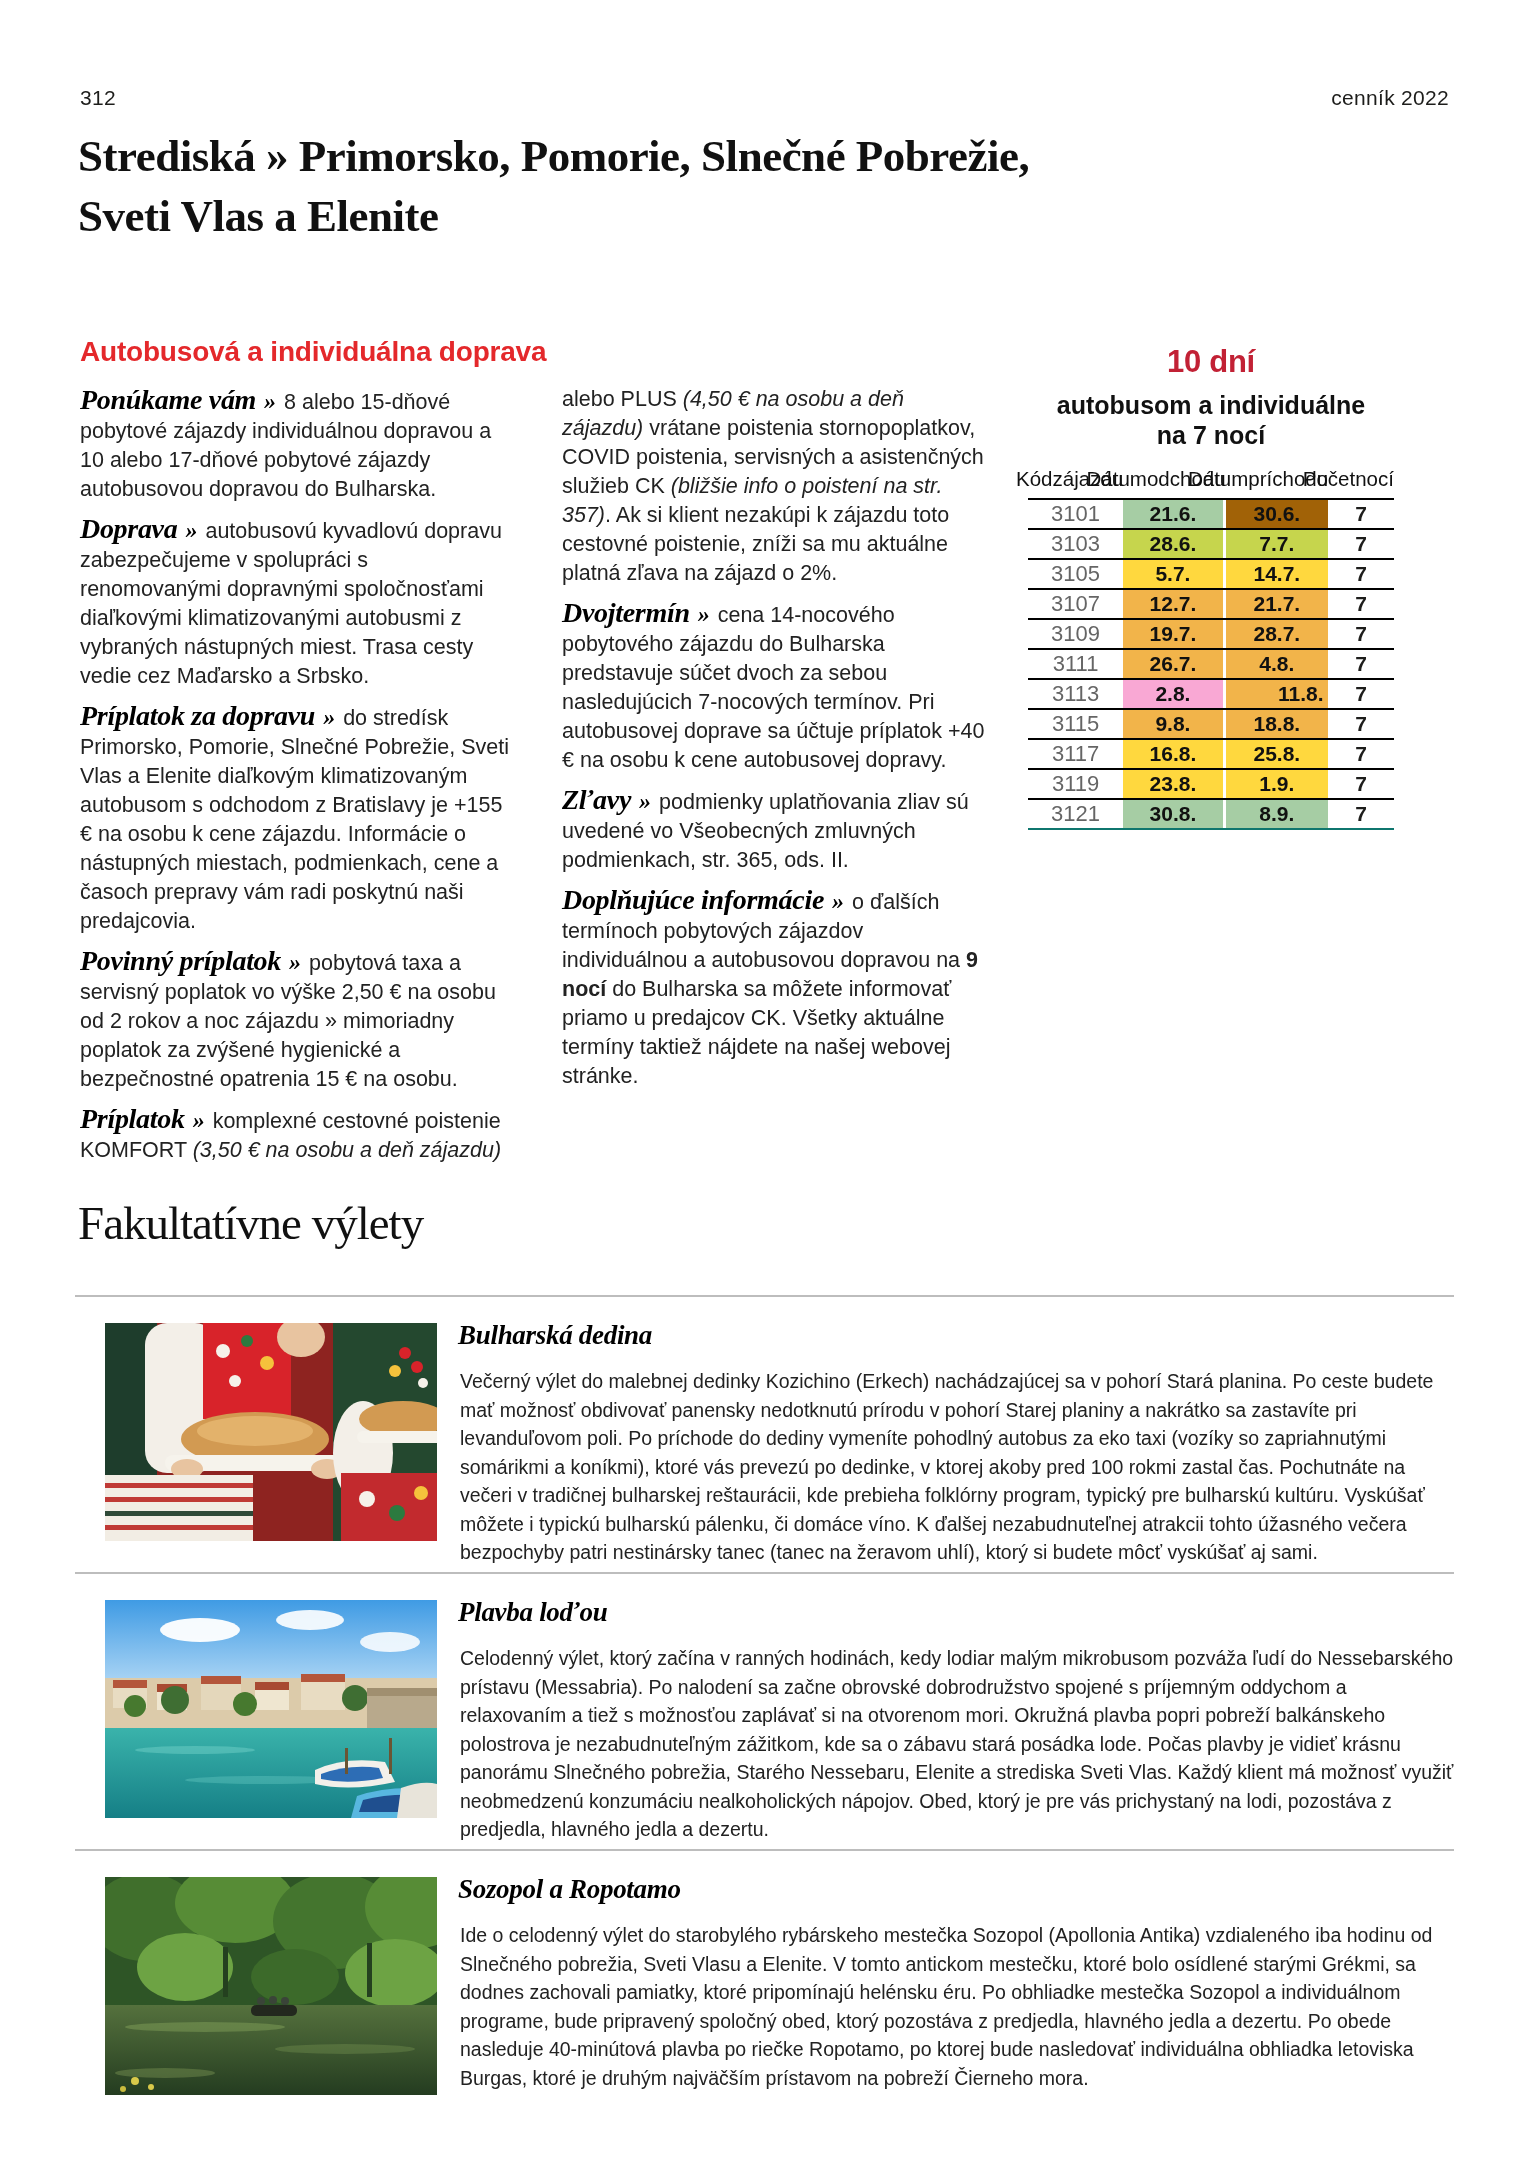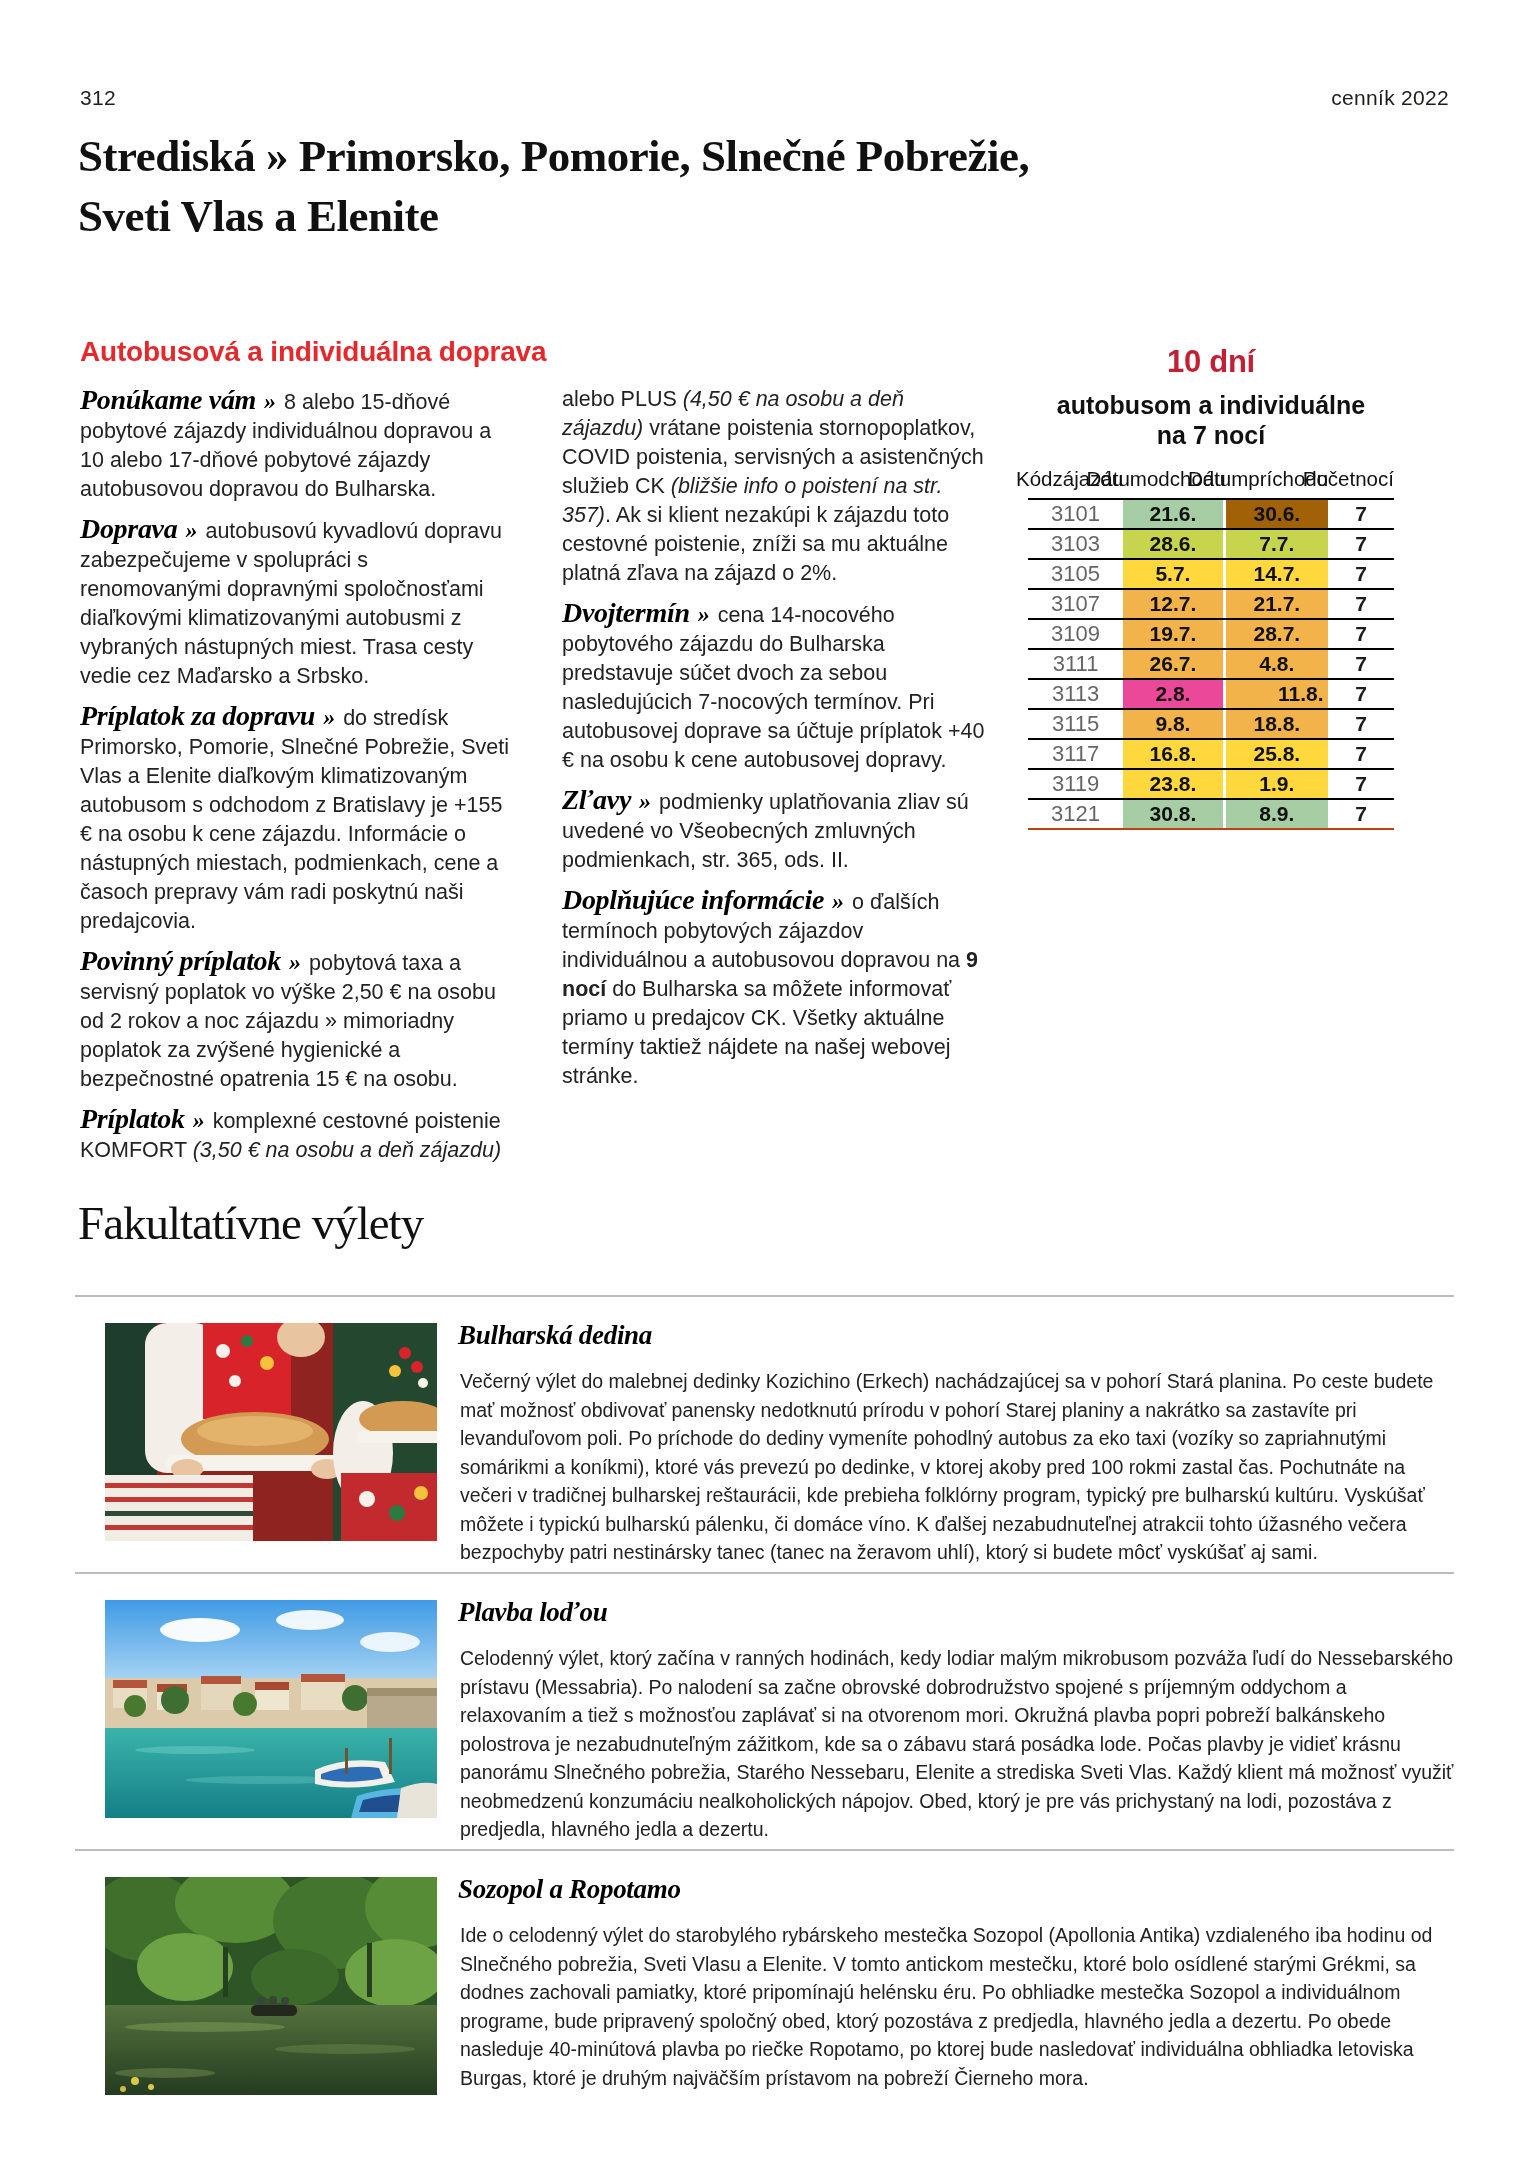--- a/index.html
+++ b/index.html
@@ -43,21 +43,21 @@
 
   
   .offer { position:absolute; left:1028px; top:344px; width:366px; text-align:center; }
   .offer-days { font-size:31px; font-weight:bold; color:#c22135; letter-spacing:-0.3px; }
   .offer-sub  { margin-top:10px; font-size:25px; font-weight:bold; line-height:30px; color:#111; }
   .price-table { margin-top:16px; width:100%; }
   .t-header { display:flex; font-size:20.5px; line-height:25px; padding-bottom:7px; color:#111; }
   .t-header > div { display:flex; flex-direction:row; justify-content:flex-end; }
   .t-c1 { width:26%; } .t-c2 { width:28%; } .t-c3 { width:28%; } .t-c4 { width:18%; }
   .t-row { display:flex; height:30px; border-top:2px solid #000; font-size:21px; }
-  .t-body { border-bottom:2px solid #c2410c; }
+  .t-body { border-bottom:2px solid #0f766e; }
   .t-row > div { display:flex; align-items:center; justify-content:center; height:100%; }
   .t-row .t-c1 { color:#4b4b4b; opacity:.85; font-size:22px; }
   .t-row .t-c2, .t-row .t-c3 { font-weight:bold; color:#111; }
   .t-row .t-c2 { border-right:3px solid #fff; background-clip:padding-box; }
   .t-row .t-c4 { font-weight:600; }
 
   
   .fak-heading {
     position:absolute; left:78px; top:1196px;
     font-family:"Liberation Serif", serif; font-size:47px; letter-spacing:-1px; color:#111;
@@ -185,21 +185,21 @@
         <div class="t-c4">7</div>
       </div>
       <div class="t-row">
         <div class="t-c1">3111</div>
         <div class="t-c2" style="background-color: rgb(242, 180, 74);">26.7.</div>
         <div class="t-c3" style="background-color: rgb(242, 180, 74);">4.8.</div>
         <div class="t-c4">7</div>
       </div>
       <div class="t-row">
         <div class="t-c1">3113</div>
-        <div class="t-c2" style="background-color: #ec4899;">2.8.</div>
+        <div class="t-c2" style="background-color: #f9a8d4;">2.8.</div>
         <div class="t-c3" style="background-color: rgb(242, 180, 74); padding-left: 48px;">11.8.</div>
         <div class="t-c4">7</div>
       </div>
       <div class="t-row">
         <div class="t-c1">3115</div>
         <div class="t-c2" style="background-color: rgb(242, 180, 74);">9.8.</div>
         <div class="t-c3" style="background-color: rgb(242, 180, 74);">18.8.</div>
         <div class="t-c4">7</div>
       </div>
       <div class="t-row">

